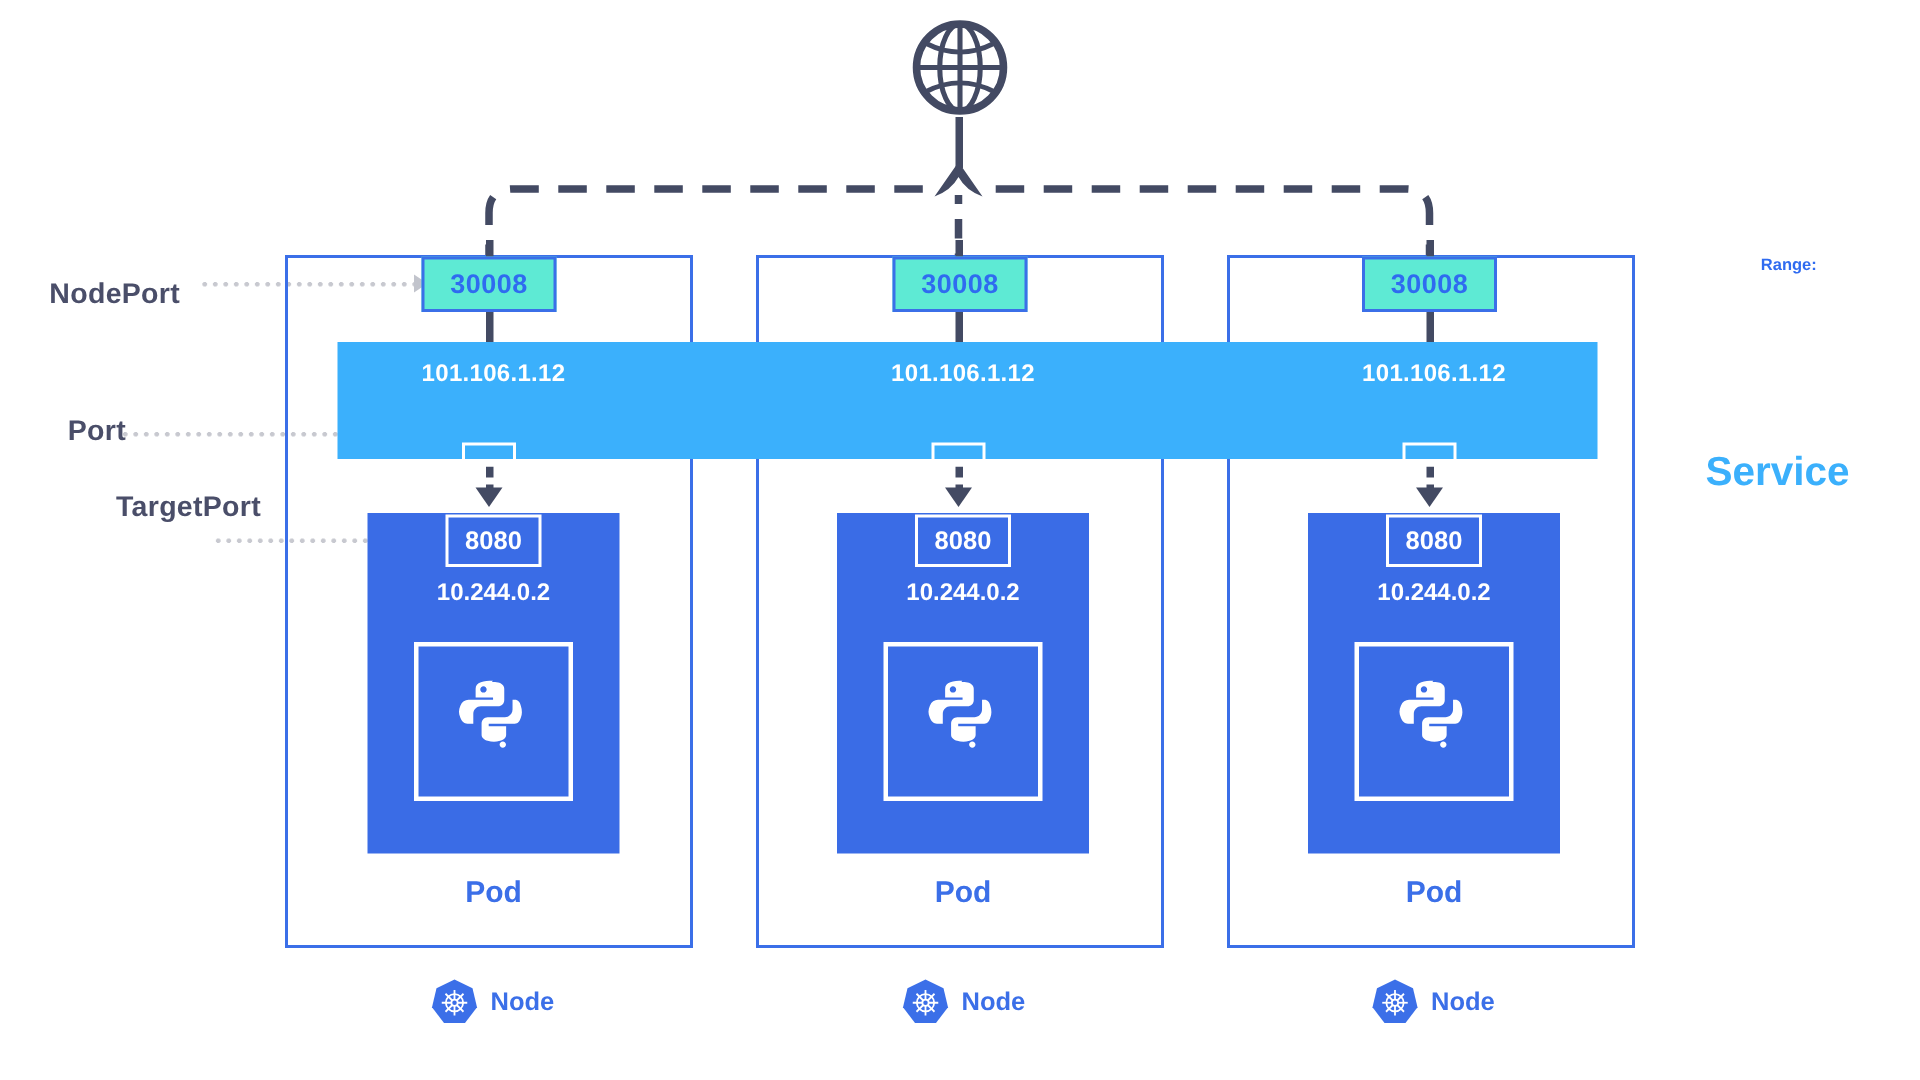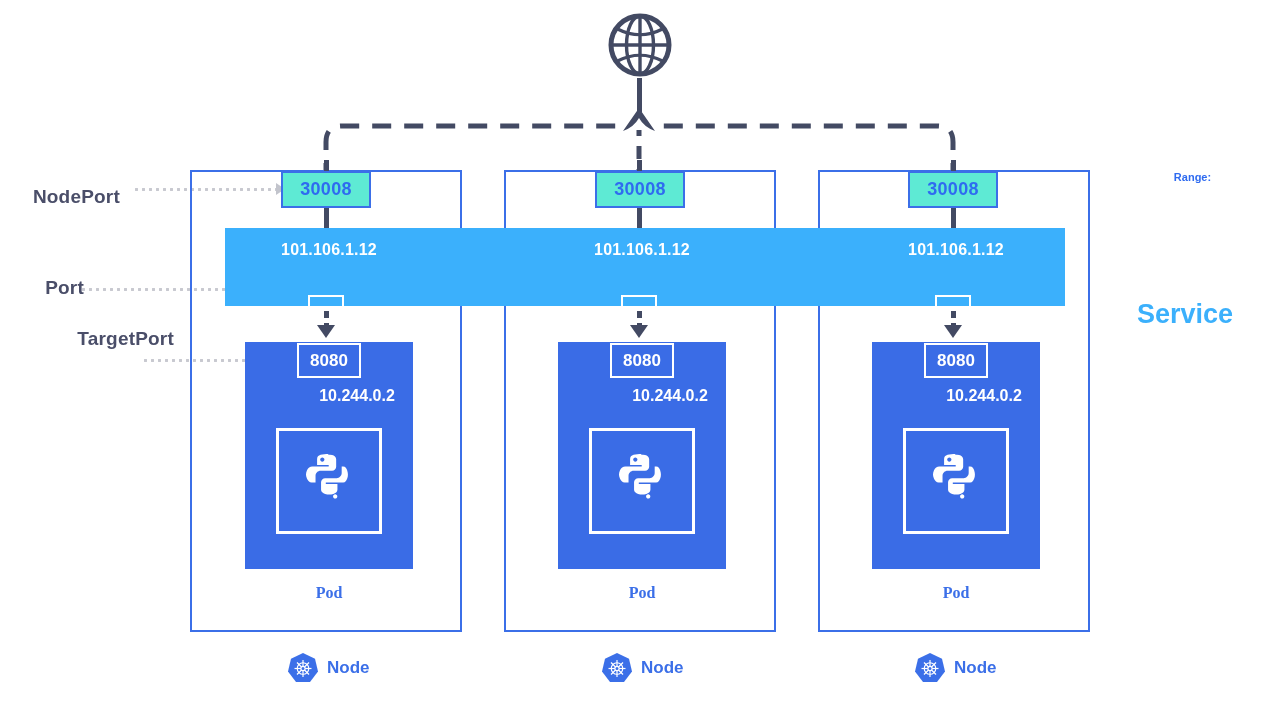--- a/index.html
+++ b/index.html
@@ -69,30 +69,30 @@
   
   .pod-box{position:absolute;background:#3a6ce6;}
   .pod-port{
     position:absolute;box-sizing:border-box;
     border:2px solid #ffffff;background:#3a6ce6;
     color:#ffffff;font-weight:bold;font-size:17px;
     display:flex;align-items:center;justify-content:center;
   }
   .pod-ip{
     position:absolute;color:#ffffff;font-weight:bold;font-size:16px;
-    text-align:center;white-space:nowrap;padding-left:28px;
+    text-align:center;white-space:nowrap;
   }
   .py-frame{
     position:absolute;box-sizing:border-box;
     border:3px solid #ffffff;
     display:flex;align-items:center;justify-content:center;
   }
   .pod-label{
-    position:absolute;color:#3b6fe8;font-weight:bold;font-size:16px;
-    text-align:center;width:100%;font-family:Liberation Serif, serif;
+    position:absolute;color:#3b6fe8;font-weight:bold;font-size:20px;
+    text-align:center;width:100%;
   }
 
   
   .vline-solid{position:absolute;width:5px;background:#434a63;}
   .vline-dash{
     position:absolute;width:5px;
     background-image:linear-gradient(#434a63 60%, rgba(0,0,0,0) 0%);
     background-size:5px 12px;background-repeat:repeat-y;
   }
   .arrow-down{

